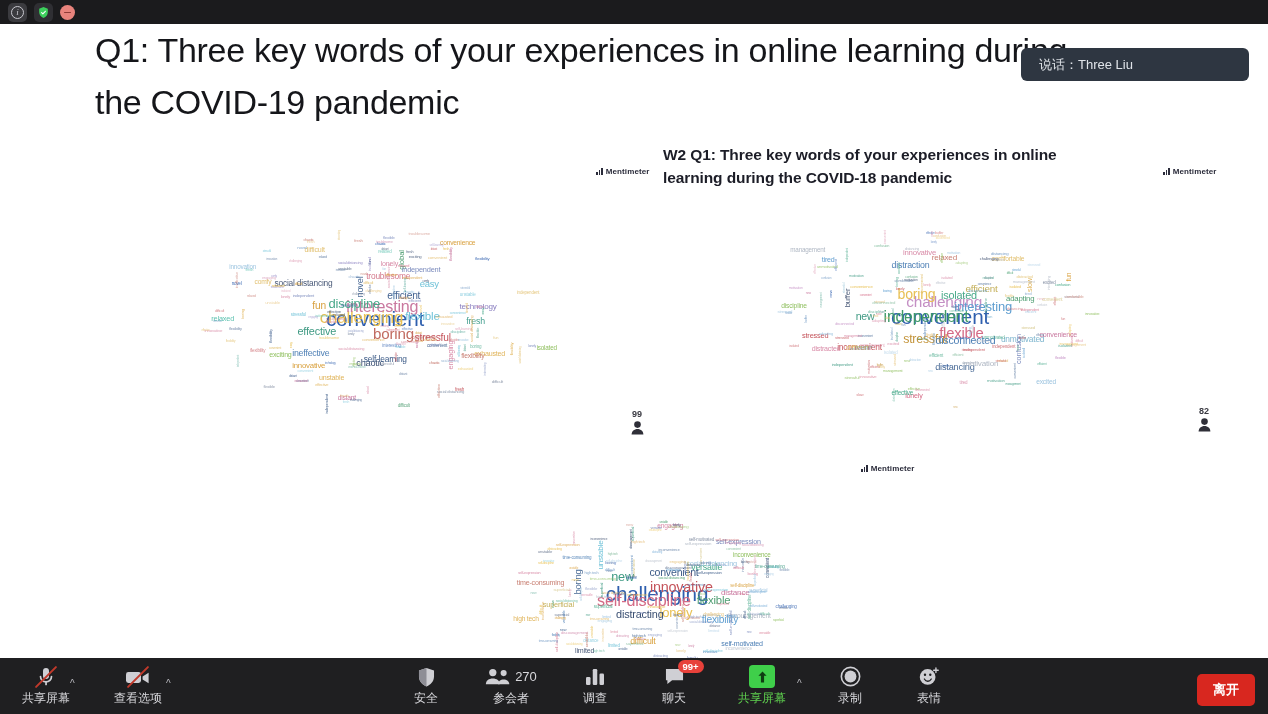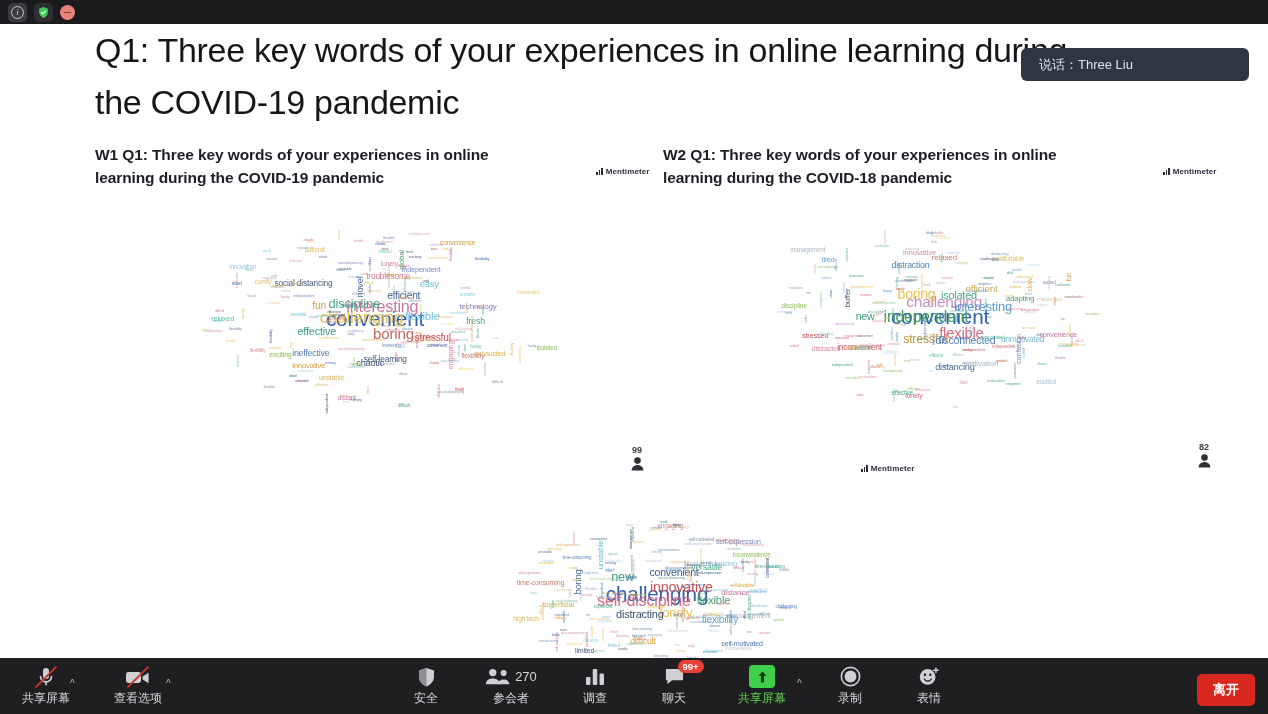--- a/index.html
+++ b/index.html
@@ -74,21 +74,21 @@
   .menti-logo {
     position: absolute; display: flex; align-items: center; gap: 3px;
     font-size: 8px; color: #2b2c3b; font-weight: bold; letter-spacing: .1px;
   }
   .menti-bars { display: flex; align-items: flex-end; gap: 1px; height: 7px; }
   .menti-bars i { display: block; width: 1.6px; background: #2b2c3b; }
   .menti-bars i:nth-child(1) { height: 3px; }
   .menti-bars i:nth-child(2) { height: 5px; }
   .menti-bars i:nth-child(3) { height: 7px; }
 
-  .counter { position: absolute; text-align: center; width: 34px; margin-top: 36px; }
+  .counter { position: absolute; text-align: center; width: 34px; }
   .counter .num { font-size: 9px; color: #3a3a42; line-height: 11px; font-weight: 600; }
   .counter .person { display: block; margin: 1px auto 0; }
 
   
   .cloud { position: absolute; }
   .cloud .w {
     position: absolute; white-space: nowrap;
     font-family: "Liberation Sans", sans-serif;
     transform: translate(-50%, -50%);
     font-weight: normal; letter-spacing: -0.2px;
@@ -154,23 +154,20 @@
   </div>
 
   <div class="speaker-toast">
     <span>说话：Three Liu</span>
   </div>
 
   <div class="slide">
 
     <div class="slide-title">Q1: Three key words of your experiences in online learning during the COVID-19 pandemic</div>
 
-    <div class="panel" style="left:95px; top:120px;">
-      <div class="panel-head">W1 Q1: Three key words of your experiences in online learning during the COVID-19 pandemic</div>
-    </div>
     <div class="menti-logo" style="left:596px; top:143px;">
       <span class="menti-bars">
           <i></i>
           <i></i>
           <i></i>
         </span>
       <span>Mentimeter</span>
     </div>
     <div class="cloud" id="cloud-w1" style="left:195px; top:200px; width:360px; height:190px;">
         <span class="w" style="font-size: 20.7px; color: rgb(47, 95, 174); font-weight: 500; left: 180px; top: 95px;">convenient</span>

